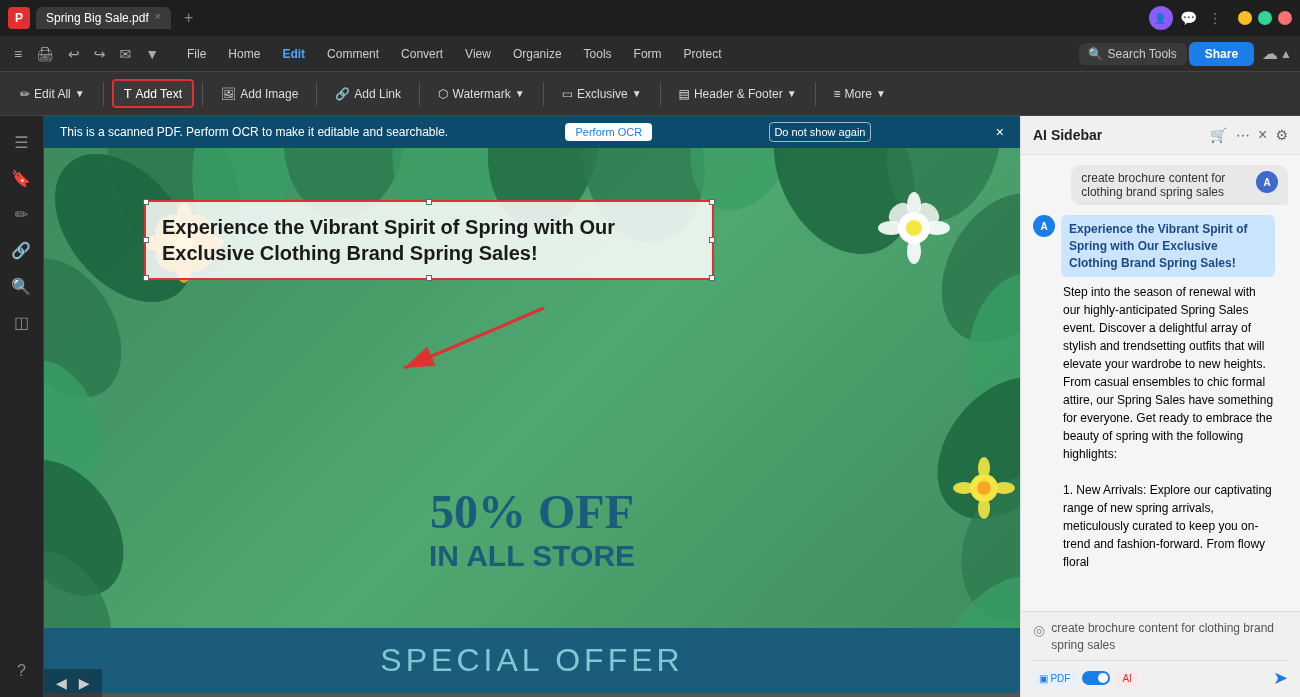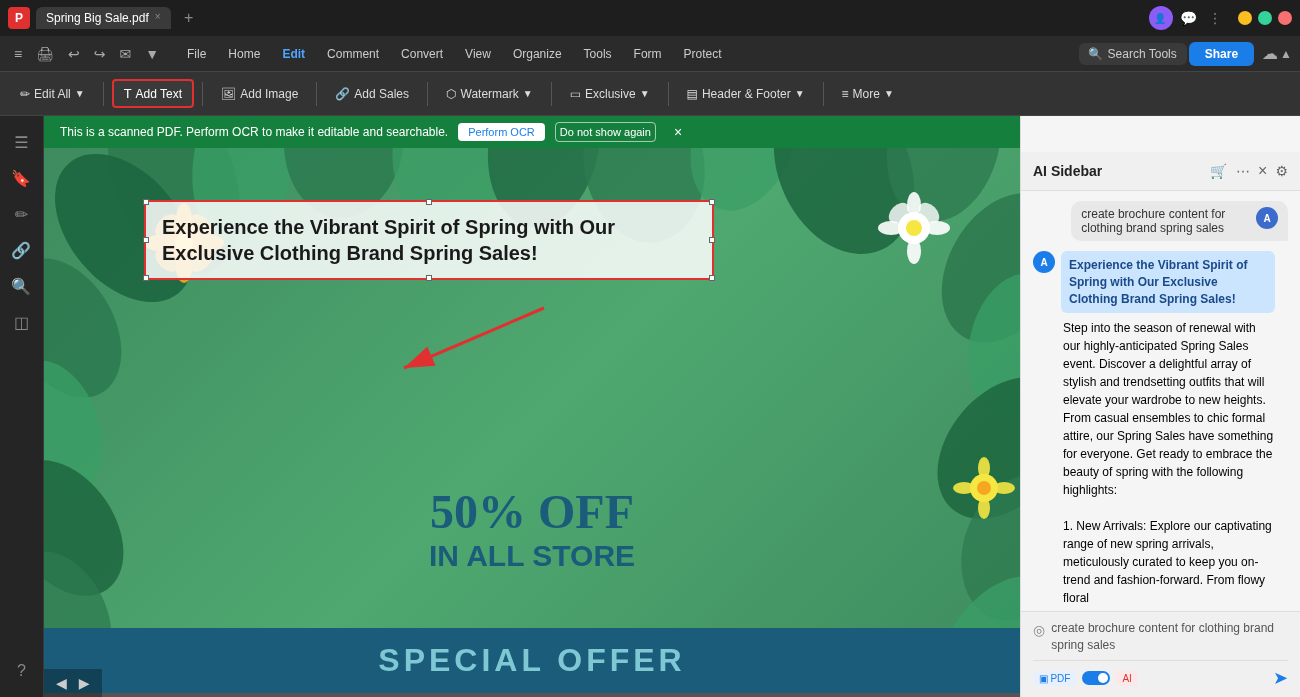--- a/index.html
+++ b/index.html
@@ -94,28 +94,28 @@
       top: 116px;
       left: 44px;
       width: calc(1300px - 44px - 280px);
       height: calc(697px - 116px);
       background: #555;
       overflow: hidden;
     }
 
     
     .ocr-banner {
-      background: #15803d;
+      background: #0c4a6e;
       color: white;
       font-size: 12px;
       padding: 6px 16px;
       display: flex;
       align-items: center;
       gap: 10px;
-      justify-content: flex-start;
+      justify-content: space-between;
     }
     .ocr-btn { background: white; color: #1a7de8; border: none; border-radius: 4px; padding: 3px 10px; font-size: 11px; cursor: pointer; font-weight: 400; }
     .no-show-btn { background: transparent; border: 1px solid rgba(255,255,255,0.6); color: white; border-radius: 4px; padding: 3px 4px; font-size: 11px; cursor: pointer; }
     .ocr-close { color: white; cursor: pointer; font-size: 14px; margin-left: 8px; }
 
     
     .pdf-canvas {
       width: 100%;
       height: calc(100% - 36px);
       background: #3d8b5e;
@@ -167,21 +167,21 @@
     .sale-sub { font-size: 30px; }
 
     .special-offer-bar {
       position: absolute;
       bottom: 0;
       left: 0; right: 0;
       background: #1a5c7a;
       padding: 14px 0;
       text-align: center;
       font-size: 32px;
-      font-weight: 700;
+      font-weight: 400;
       letter-spacing: 4px;
       color: #7ec8d4;
     }
 
     
     .ai-sidebar {
       position: absolute;
       top: 116px;
       right: 0;
       width: 280px;
@@ -192,21 +192,20 @@
       flex-direction: column;
       border-left: 1px solid #ddd;
     }
     .ai-sidebar-header {
       display: flex;
       align-items: center;
       padding: 10px 12px;
       border-bottom: 1px solid #ddd;
       background: #f0f0f0;
       gap: 8px;
-      margin-top: 36px;
     }
     .ai-header-icons { display: flex; align-items: center; gap: 8px; color: #666; font-size: 16px; }
 
     .ai-messages {
       flex: 1;
       overflow-y: auto;
       padding: 10px 12px;
       display: flex;
       flex-direction: column;
       gap: 10px;
@@ -386,21 +385,21 @@
     <span>Add Text</span>
   </div>
   <div class="tool-sep"></div>
   <div class="tool-btn">
     <span>🖼</span>
     <span>Add Image</span>
   </div>
   <div class="tool-sep"></div>
   <div class="tool-btn">
     <span>🔗</span>
-    <span>Add Sales</span>
+    <span>Add Link</span>
   </div>
   <div class="tool-sep"></div>
   <div class="tool-btn">
     <span>⬡</span>
     <span>Watermark</span>
     <span style="font-size:10px;">▼</span>
   </div>
   <div class="tool-sep"></div>
   <div class="tool-btn">
     <span>▭</span>

